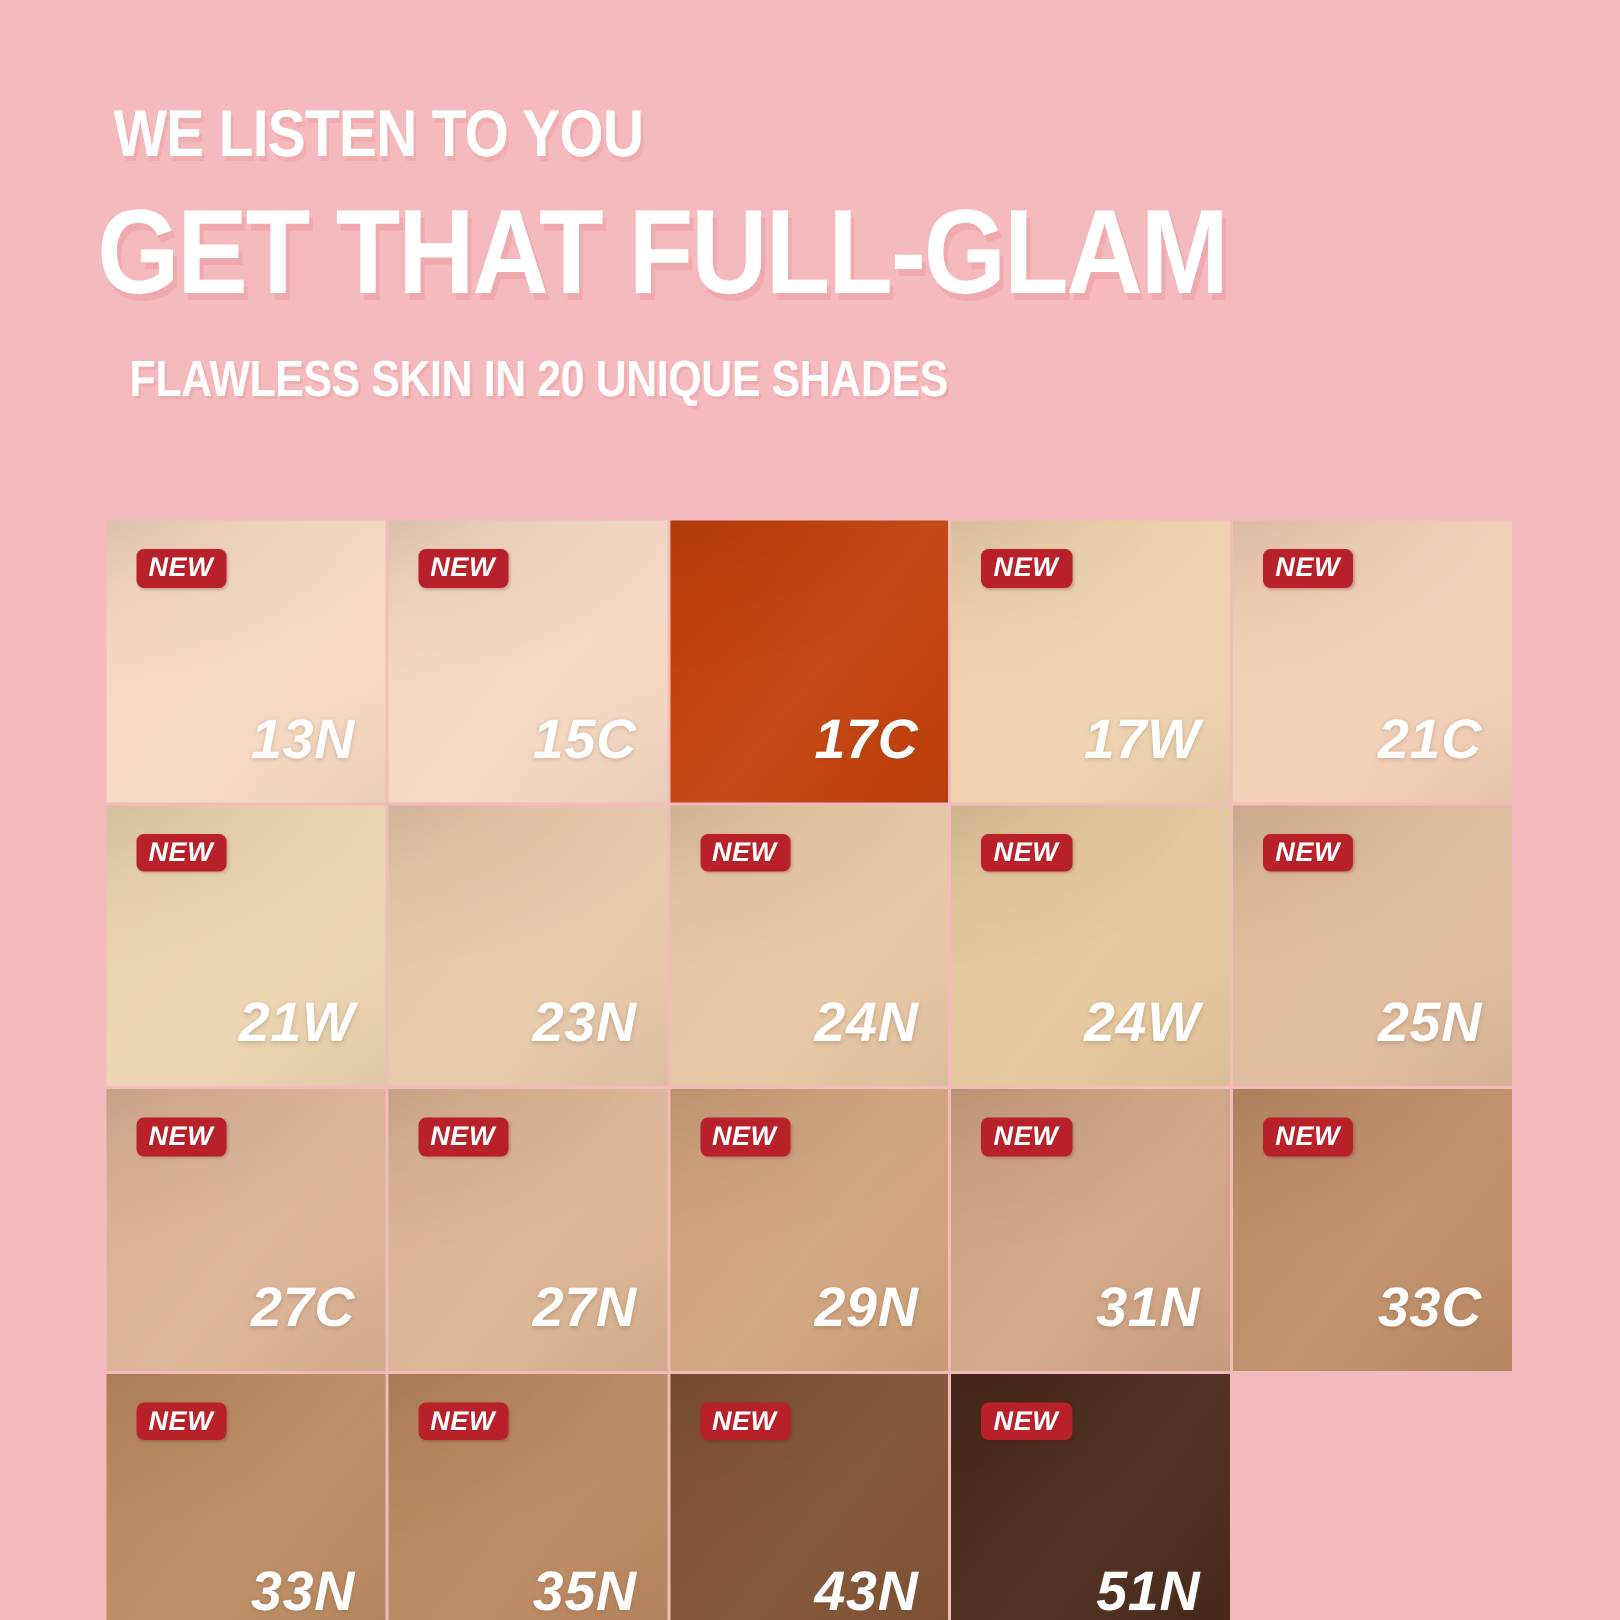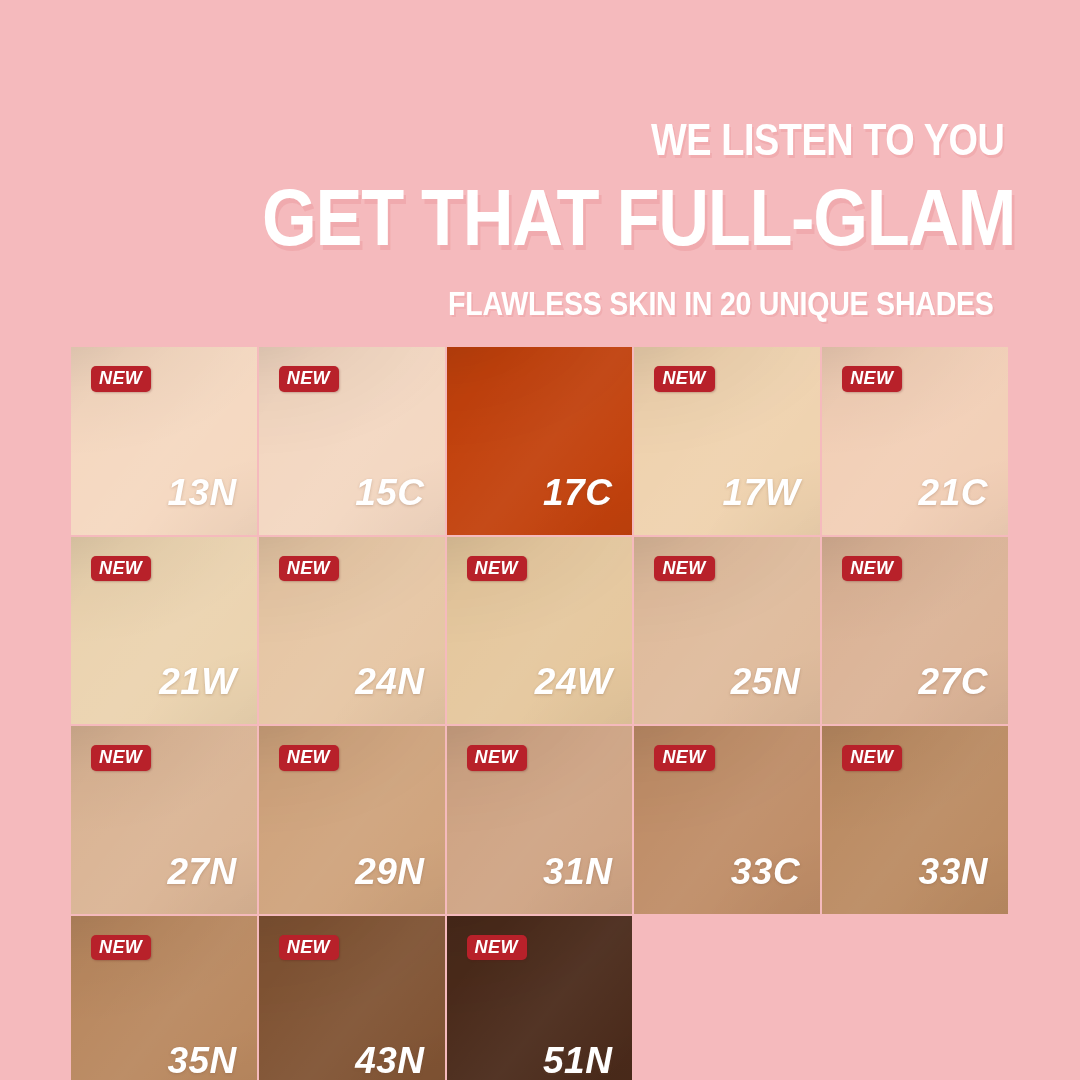--- a/index.html
+++ b/index.html
@@ -5,21 +5,21 @@
   * { margin:0; padding:0; box-sizing:border-box; }
   html,body { width:1080px; height:1080px; }
   body {
     background:#f5babd;
     font-family:"Liberation Sans", sans-serif;
     overflow:hidden;
     position:relative;
   }
 
   
-  #headings { padding-top:116px; text-align:right; }
+  #headings { padding-top:66px; text-align:left; }
 
   .hl-1 {
     color:#ffffff;
     font-weight:bold;
     font-size:44px;
     line-height:48px;
     letter-spacing:-0.5px;
     transform:scaleX(0.86);
     transform-origin:center;
     text-shadow:2px 3px 0 rgba(236,160,164,0.55);
@@ -159,20 +159,25 @@
       <div class="streak-b"></div>
       <div class="new-badge" style="background: rgb(184, 33, 42); color: rgb(255, 255, 255);">NEW</div>
       <div class="shade-code">21C</div>
     </div>
     <div class="swatch" style="background: rgb(235, 211, 175);">
       <div class="streak-a"></div>
       <div class="streak-b"></div>
       <div class="new-badge" style="background: rgb(184, 33, 42); color: rgb(255, 255, 255);">NEW</div>
       <div class="shade-code">21W</div>
     </div>
+    <div class="swatch" style="background: rgb(231, 200, 169);">
+      <div class="streak-a"></div>
+      <div class="streak-b"></div>
+      <div class="shade-code">23N</div>
+    </div>
     <div class="swatch" style="background: rgb(230, 198, 164);">
       <div class="streak-a"></div>
       <div class="streak-b"></div>
       <div class="new-badge" style="background: rgb(184, 33, 42); color: rgb(255, 255, 255);">NEW</div>
       <div class="shade-code">24N</div>
     </div>
     <div class="swatch" style="background: rgb(229, 199, 157);">
       <div class="streak-a"></div>
       <div class="streak-b"></div>
       <div class="new-badge" style="background: rgb(184, 33, 42); color: rgb(255, 255, 255);">NEW</div>

